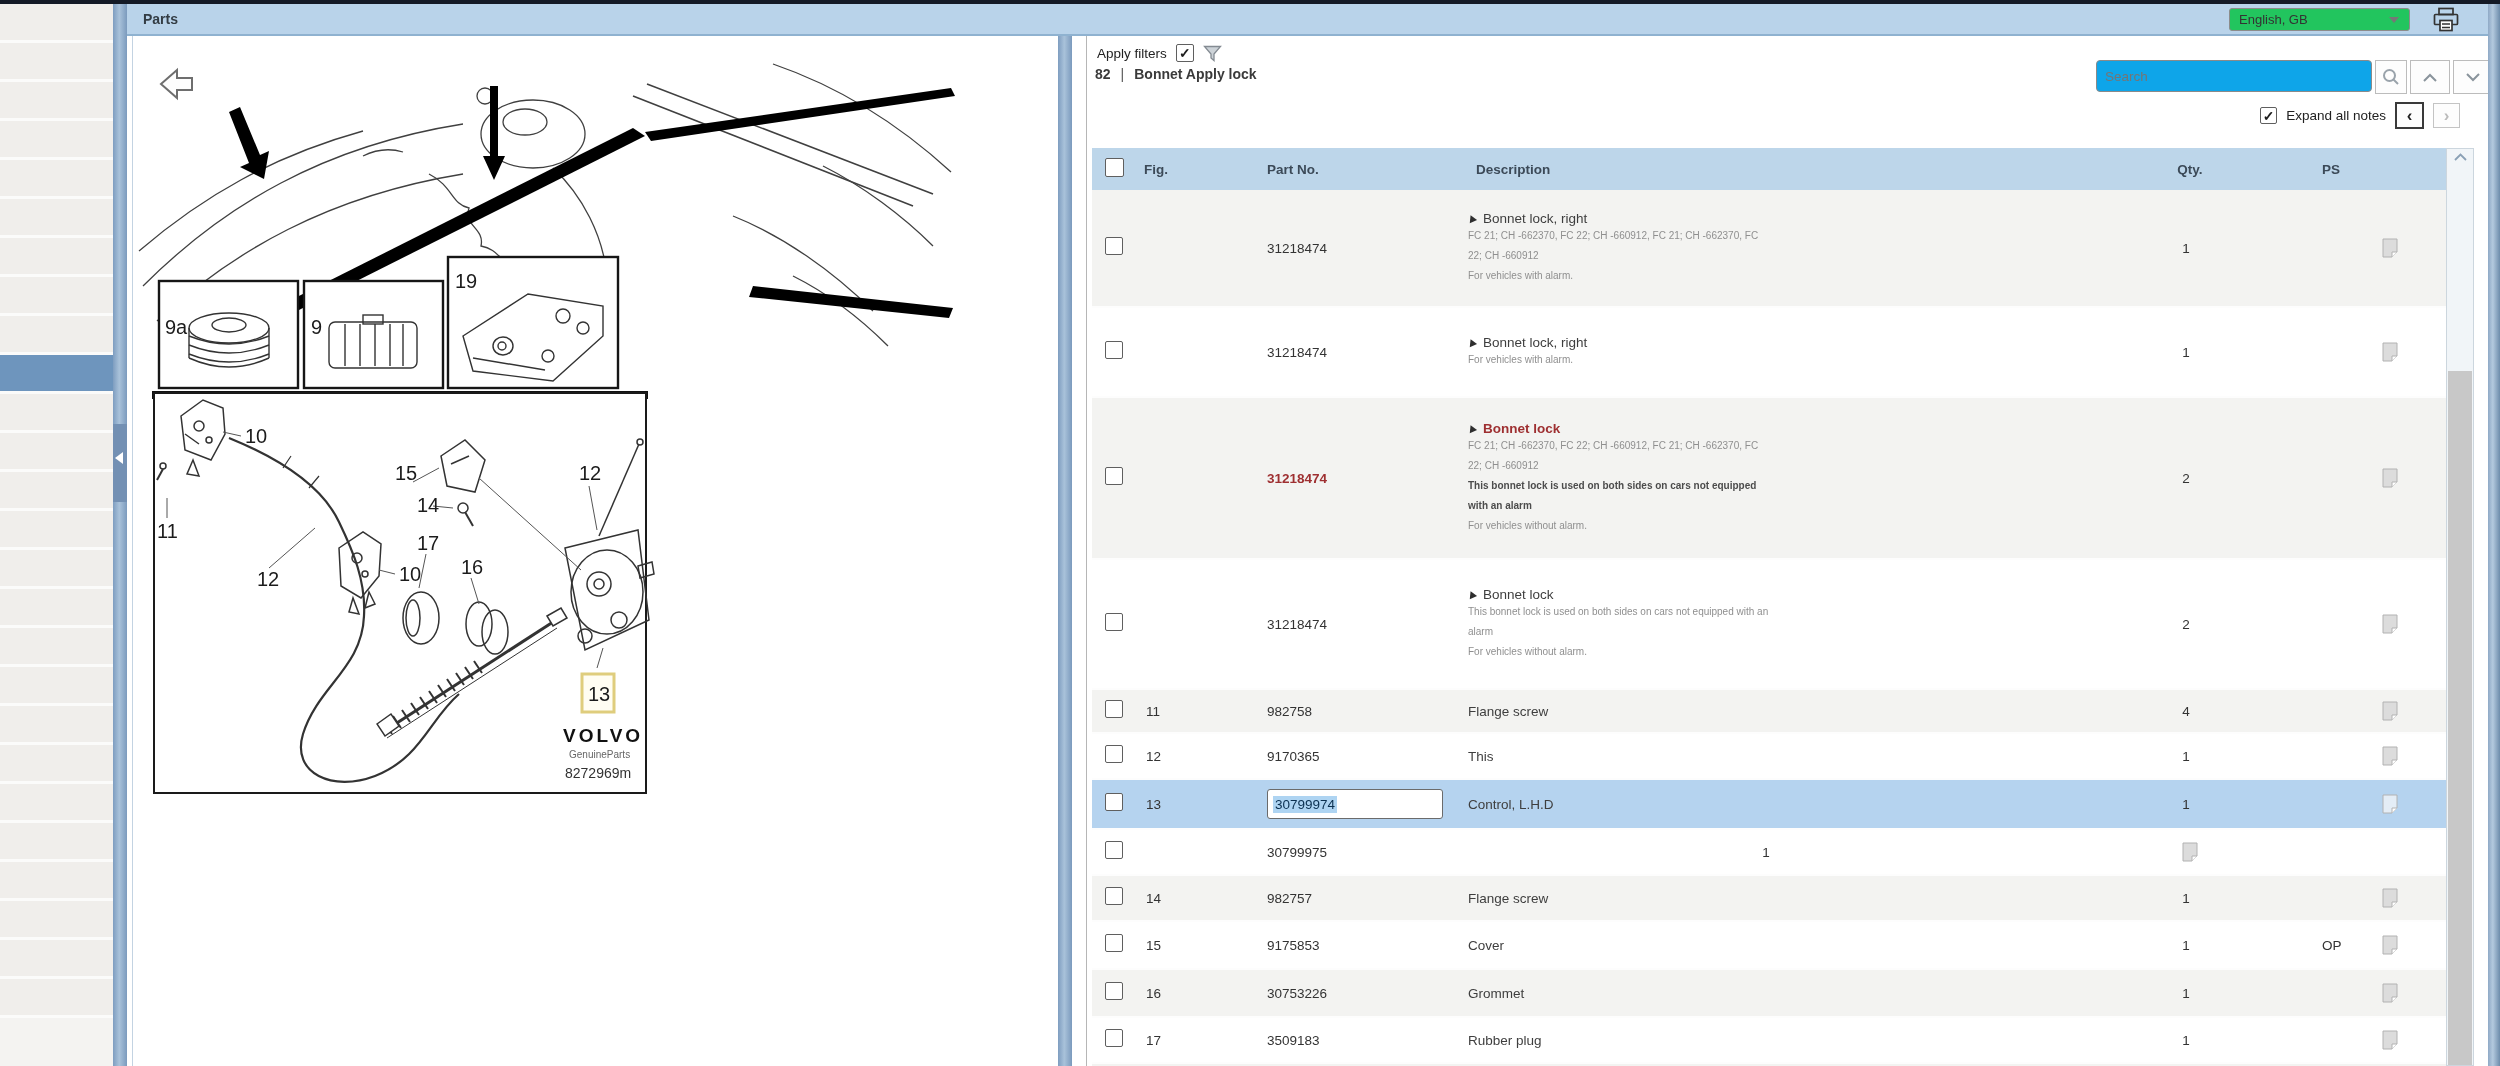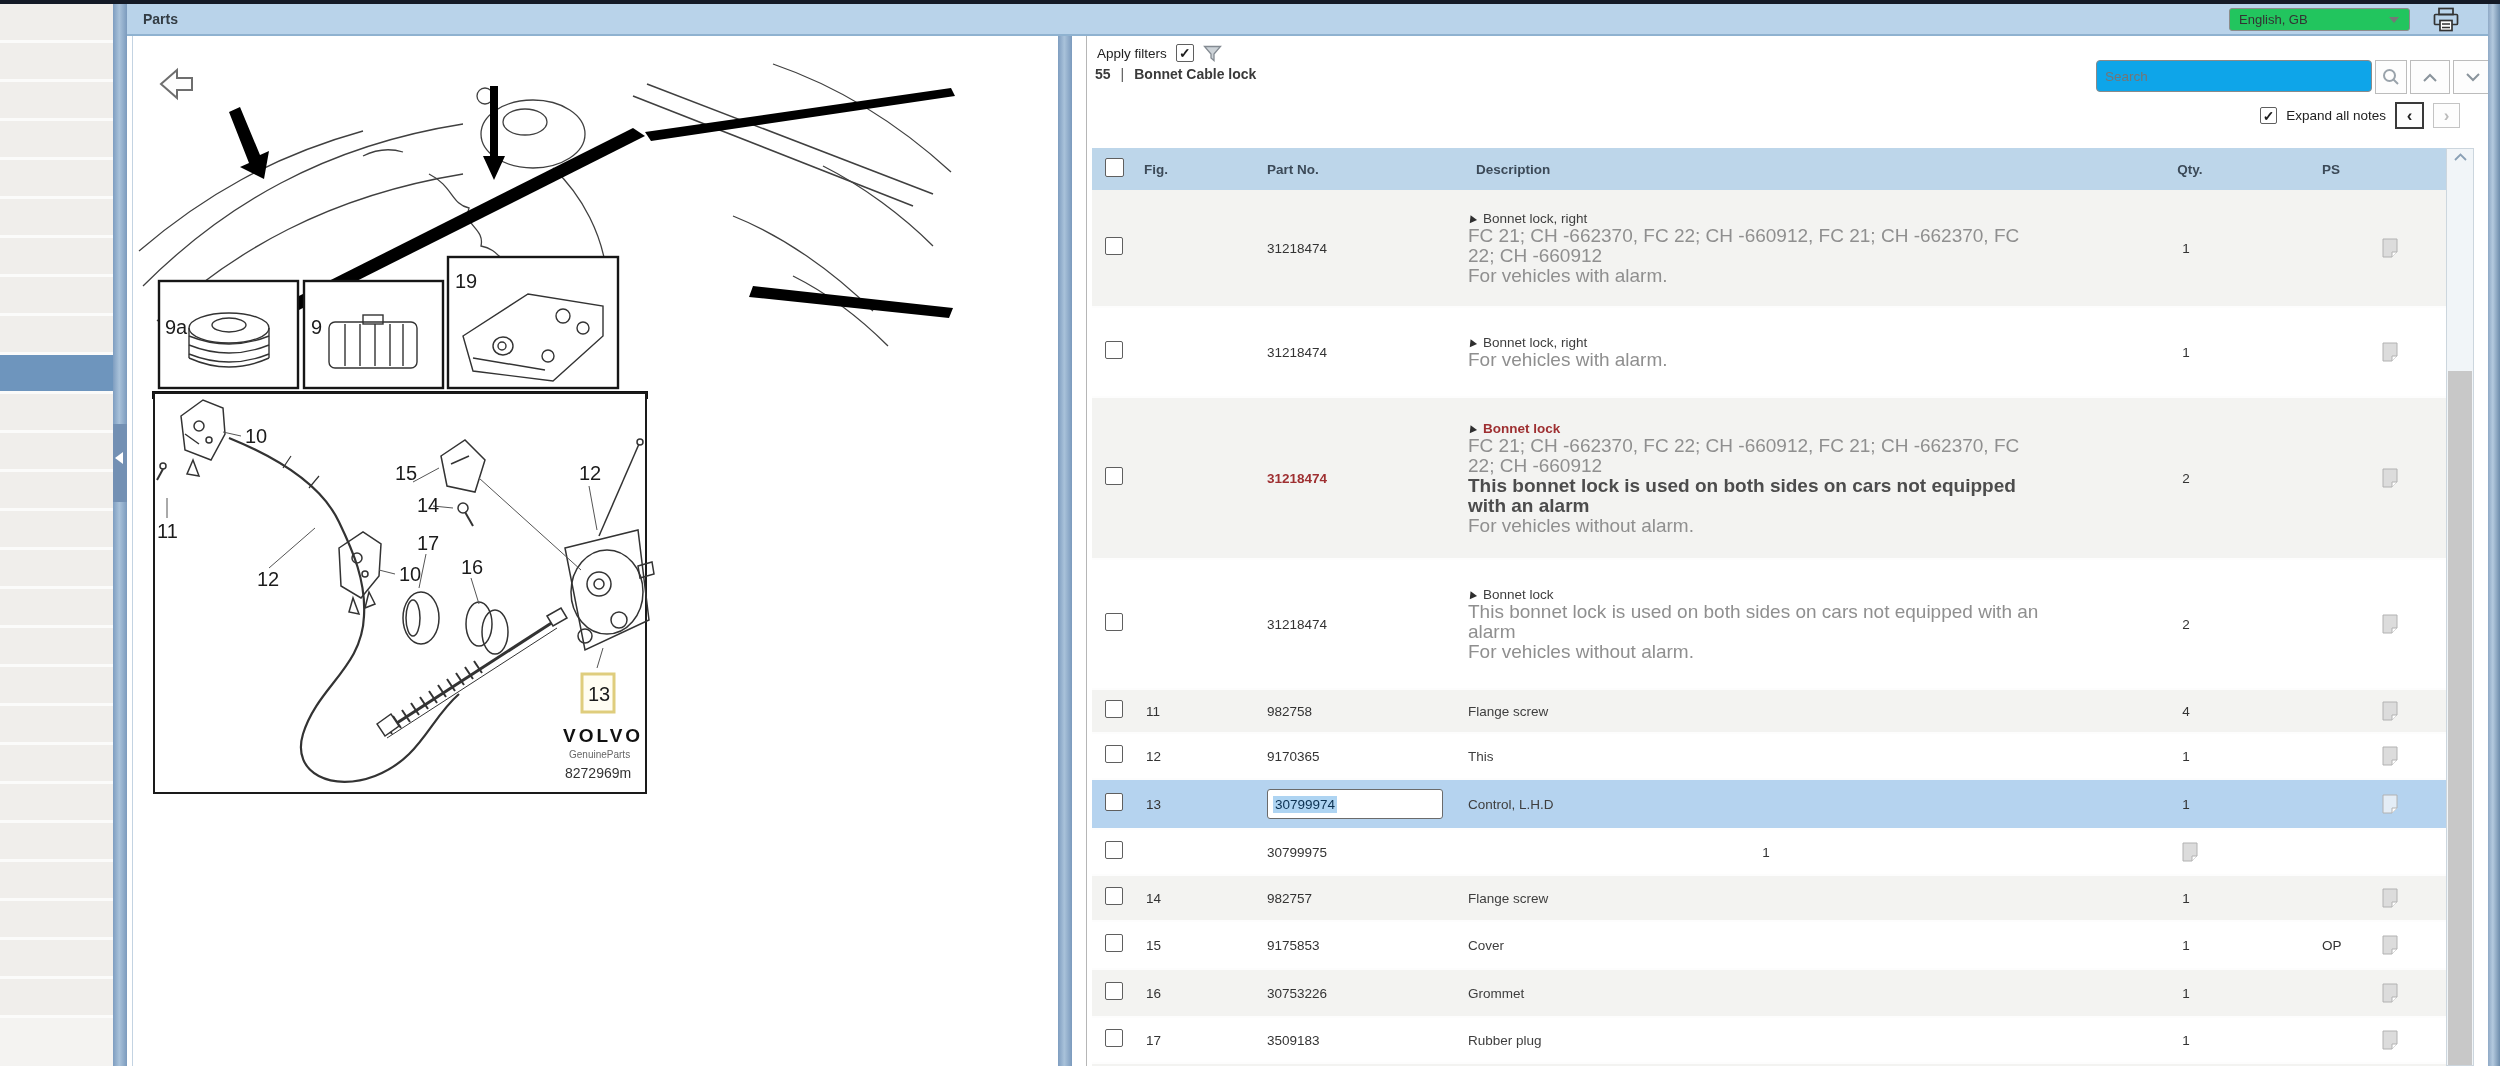--- a/index.html
+++ b/index.html
@@ -69,21 +69,21 @@
   .prow.bg-selected{background:#b5d3ef;}
   .cell-cb{padding-left:13px;}
   .cell-fig{padding-left:10px;font-size:13.5px;color:#333;}
   .cell-part{padding-left:21px;font-size:13.5px;color:#333;}
   .cell-part .red{color:#9e2f31;font-weight:700;}
   .cell-desc{padding:10px 0 10px 22px;align-self:center;}
   .dtitle{display:flex;align-items:center;font-size:13.5px;color:#3e3e3e;white-space:nowrap;}
   .dtitle .tri{width:0;height:0;border-left:4px solid transparent;border-right:4px solid transparent;
       border-bottom:7px solid #2e2e2e;margin-right:7px;transform:rotate(-24deg);}
   .dtitle.red-title{color:#9e2f31;font-weight:700;}
-  .dnotes{font-size:19px;line-height:20px;white-space:nowrap;}
+  .dnotes{font-size:10px;line-height:20px;white-space:nowrap;}
   .nline.muted{color:#8f8f8f;}
   .nline.strong{color:#4c4c4c;font-weight:700;}
   .cell-qty{text-align:center;font-size:13.5px;color:#333;}
   .cell-ps{position:relative;height:100%;}
   .cell-ps .op{position:absolute;left:36px;top:50%;transform:translateY(-50%);font-size:13.5px;color:#333;}
   .cell-ps .ps-icon{position:absolute;left:96px;top:50%;transform:translateY(-50%);}
   .part-input{width:169px;height:28px;border:1px solid #6b6b6b;border-radius:3px;background:#fff;
       display:flex;align-items:center;padding-left:5px;}
   .part-input .sel{background:#aed4f2;color:#0b3050;font-size:13.5px;padding:1px 2px;}
   
@@ -293,21 +293,21 @@
 
 <div class="table-panel">
   <div class="filters-bar">
     <span>Apply filters</span>
     <span class="cbx">✓</span>
     <svg width="19" height="17" viewBox="0 0 19 17">
       <path d="M1.5 1.5 h16 l-6.5 7.5 v6.5 l-3 -2.5 v-4 z" fill="#cdd3d8" stroke="#848b92" stroke-width="1.3"></path>
     </svg>
   </div>
   <div class="section-title">
-    <span>55</span><span class="sep">|</span><span>Bonnet Cable lock</span>
+    <span>82</span><span class="sep">|</span><span>Bonnet Apply lock</span>
   </div>
   <div class="search-wrap">
     <input class="search-input" type="text" placeholder="Search" style="">
     <div class="sbtn">
       <svg width="18" height="18">
         <circle cx="7.5" cy="7.5" r="5.5" fill="none" stroke="#9aa3ab" stroke-width="2"></circle>
         <path d="M11.5 11.5 L16 16" stroke="#9aa3ab" stroke-width="2"></path>
       </svg>
     </div>
     <div class="sbtn wide">

